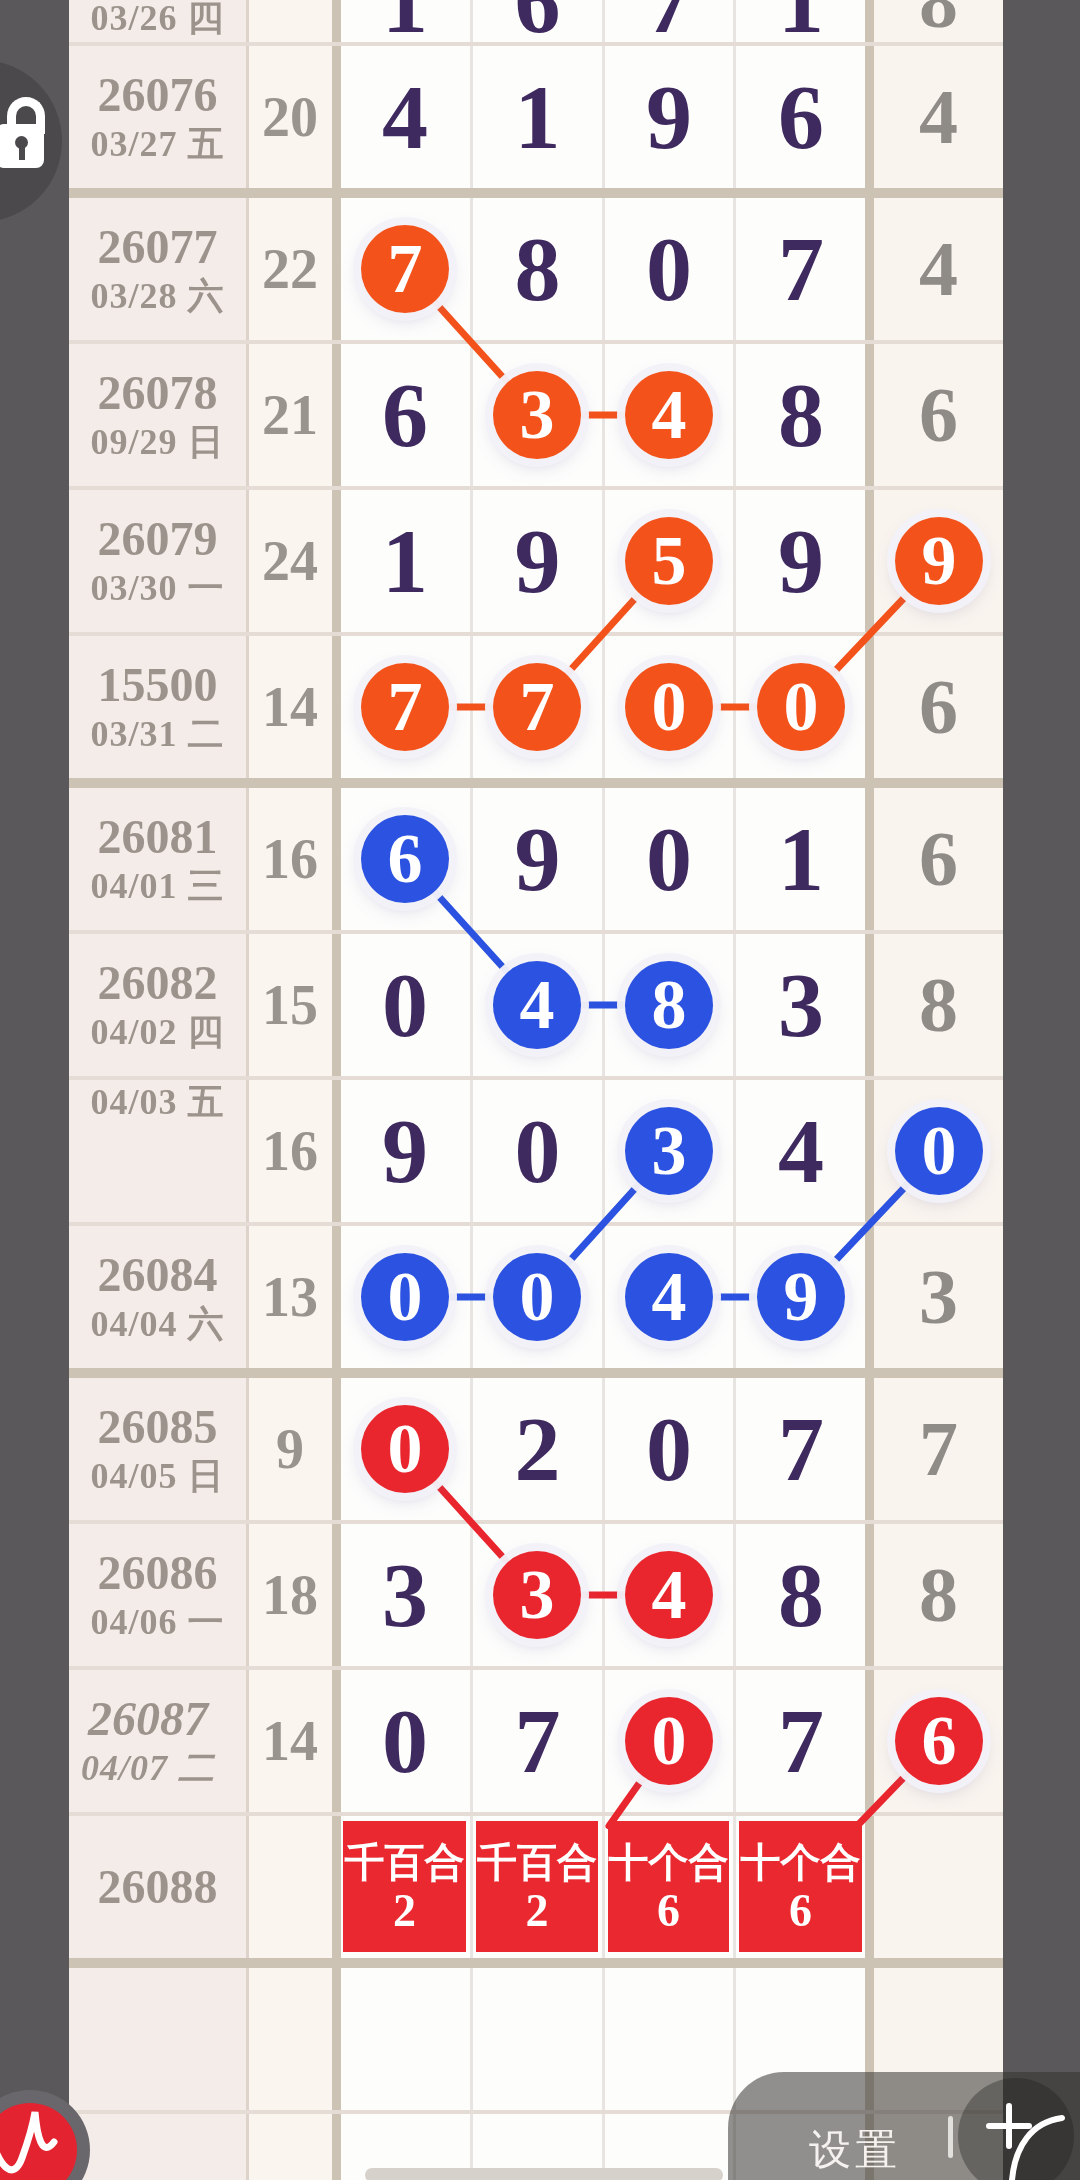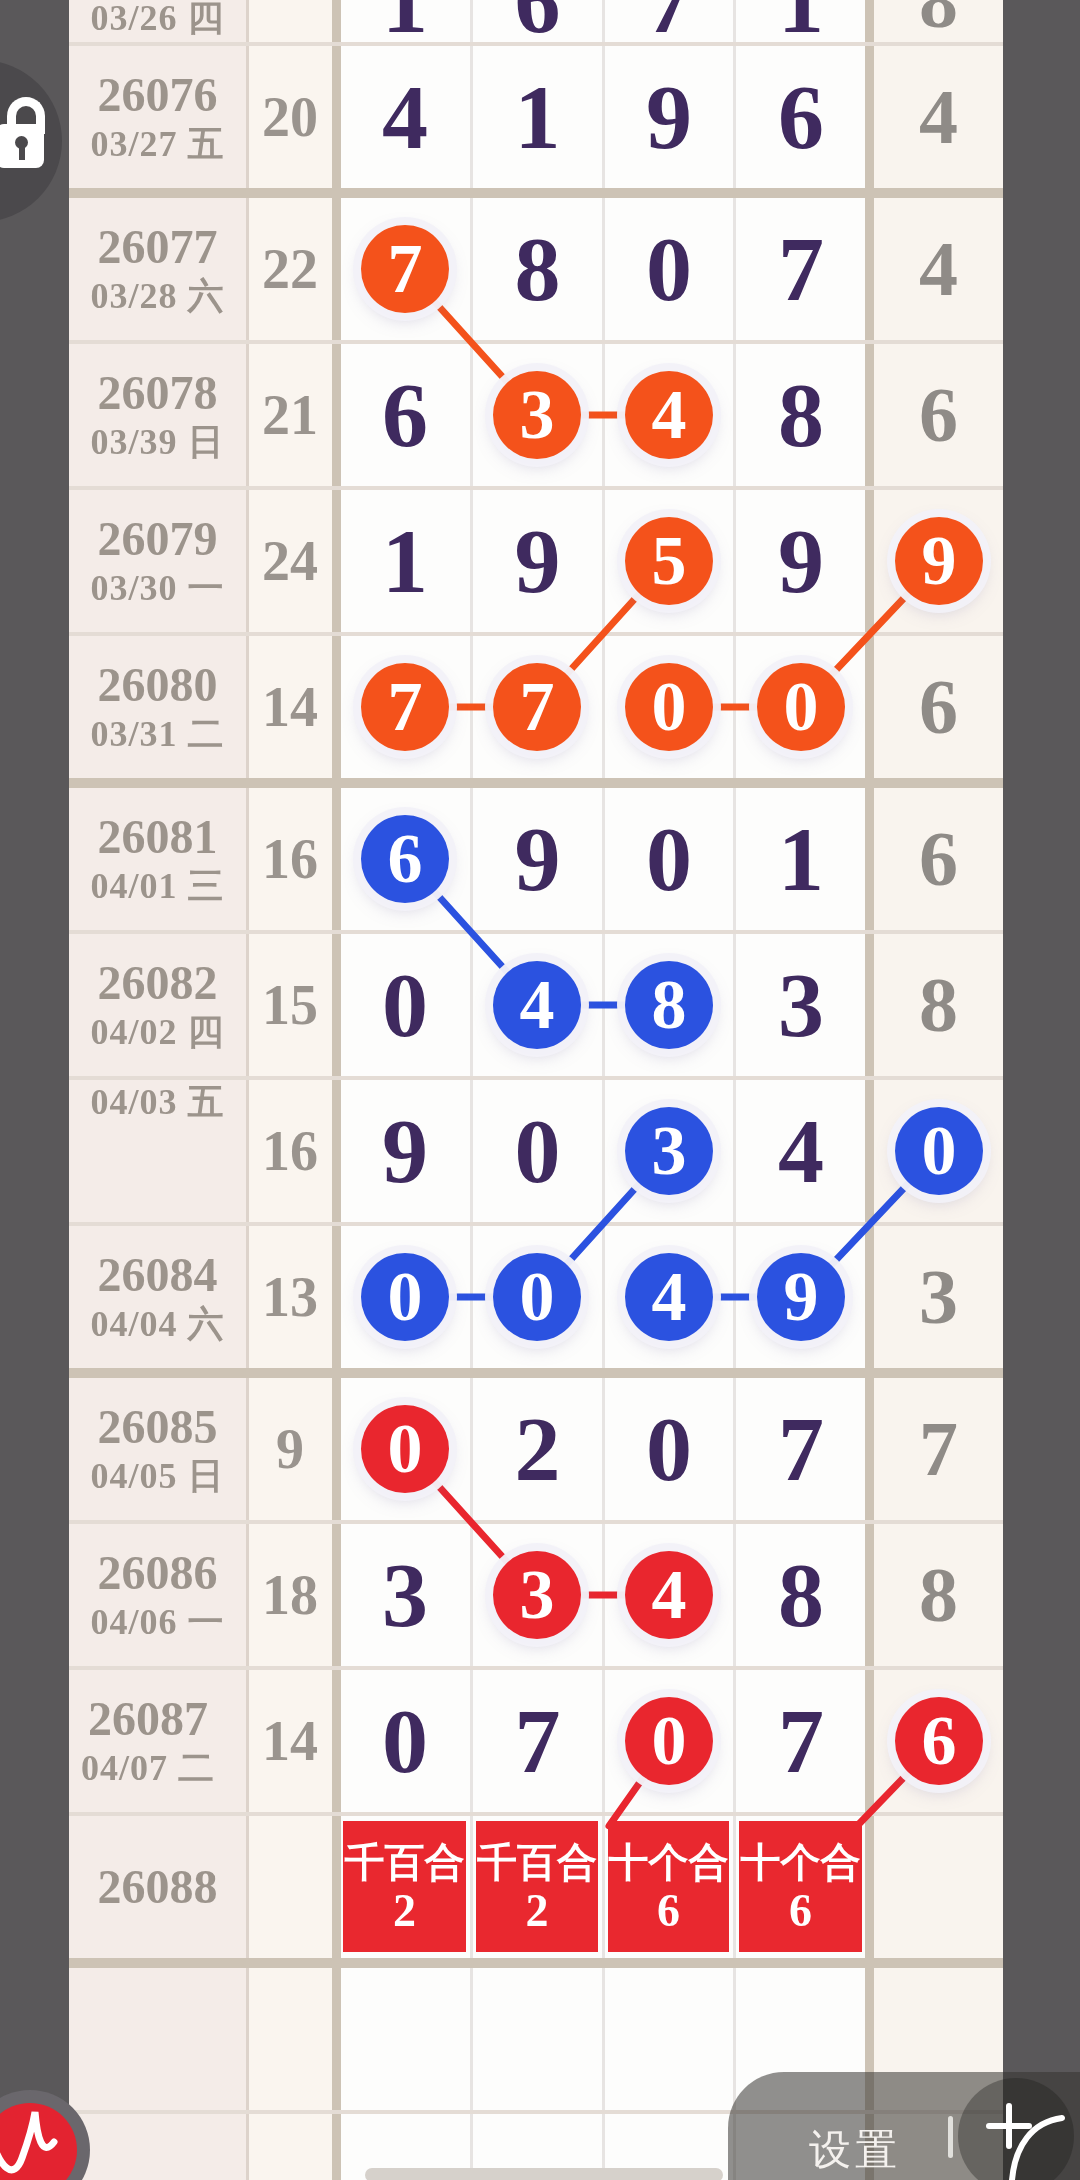--- a/index.html
+++ b/index.html
@@ -136,21 +136,21 @@
       </div>
       <div class="cell" style="left: 736px; top: 198px; width: 130px; height: 142px;">
         <span class="pd">7</span>
       </div>
       <div class="cell" style="left: 874px; top: 198px; width: 129px; height: 142px;">
         <span class="xd">4</span>
       </div>
       <div class="hborder" style="left: 69px; top: 340px; width: 934px; height: 4px; background: rgb(228, 220, 213);"></div>
       <div class="cell" style="left: 69px; top: 344px; width: 177px; height: 142px;">
         <span class="period">26078</span>
-        <span class="pdate">03/39 日</span>
+        <span class="pdate">09/29 日</span>
       </div>
       <div class="cell" style="left: 248px; top: 344px; width: 84px; height: 142px;">
         <span class="sumv">21</span>
       </div>
       <div class="cell" style="left: 340px; top: 344px; width: 130px; height: 142px;">
         <span class="pd">6</span>
       </div>
       <div class="cell" style="left: 473px; top: 344px; width: 129px; height: 142px;"></div>
       <div class="cell" style="left: 605px; top: 344px; width: 128px; height: 142px;"></div>
       <div class="cell" style="left: 736px; top: 344px; width: 130px; height: 142px;">
@@ -173,21 +173,21 @@
       <div class="cell" style="left: 473px; top: 490px; width: 129px; height: 142px;">
         <span class="pd">9</span>
       </div>
       <div class="cell" style="left: 605px; top: 490px; width: 128px; height: 142px;"></div>
       <div class="cell" style="left: 736px; top: 490px; width: 130px; height: 142px;">
         <span class="pd">9</span>
       </div>
       <div class="cell" style="left: 874px; top: 490px; width: 129px; height: 142px;"></div>
       <div class="hborder" style="left: 69px; top: 632px; width: 934px; height: 4px; background: rgb(228, 220, 213);"></div>
       <div class="cell" style="left: 69px; top: 636px; width: 177px; height: 142px;">
-        <span class="period">26080</span>
+        <span class="period">15500</span>
         <span class="pdate">03/31 二</span>
       </div>
       <div class="cell" style="left: 248px; top: 636px; width: 84px; height: 142px;">
         <span class="sumv">14</span>
       </div>
       <div class="cell" style="left: 340px; top: 636px; width: 130px; height: 142px;"></div>
       <div class="cell" style="left: 473px; top: 636px; width: 129px; height: 142px;"></div>
       <div class="cell" style="left: 605px; top: 636px; width: 128px; height: 142px;"></div>
       <div class="cell" style="left: 736px; top: 636px; width: 130px; height: 142px;"></div>
       <div class="cell" style="left: 874px; top: 636px; width: 129px; height: 142px;">
@@ -300,21 +300,21 @@
       </div>
       <div class="cell" style="left: 473px; top: 1524px; width: 129px; height: 142px;"></div>
       <div class="cell" style="left: 605px; top: 1524px; width: 128px; height: 142px;"></div>
       <div class="cell" style="left: 736px; top: 1524px; width: 130px; height: 142px;">
         <span class="pd">8</span>
       </div>
       <div class="cell" style="left: 874px; top: 1524px; width: 129px; height: 142px;">
         <span class="xd">8</span>
       </div>
       <div class="hborder" style="left: 69px; top: 1666px; width: 934px; height: 4px; background: rgb(228, 220, 213);"></div>
-      <div class="cell" style="left: 69px; top: 1670px; width: 158px; height: 142px;">
+      <div class="cell" style="left: 69px; top: 1670px; width: 158px; height: 142px; font-style: italic;">
         <span class="period">26087</span>
         <span class="pdate">04/07 二</span>
       </div>
       <div class="cell" style="left: 248px; top: 1670px; width: 84px; height: 142px;">
         <span class="sumv">14</span>
       </div>
       <div class="cell" style="left: 340px; top: 1670px; width: 130px; height: 142px;">
         <span class="pd">0</span>
       </div>
       <div class="cell" style="left: 473px; top: 1670px; width: 129px; height: 142px;">

